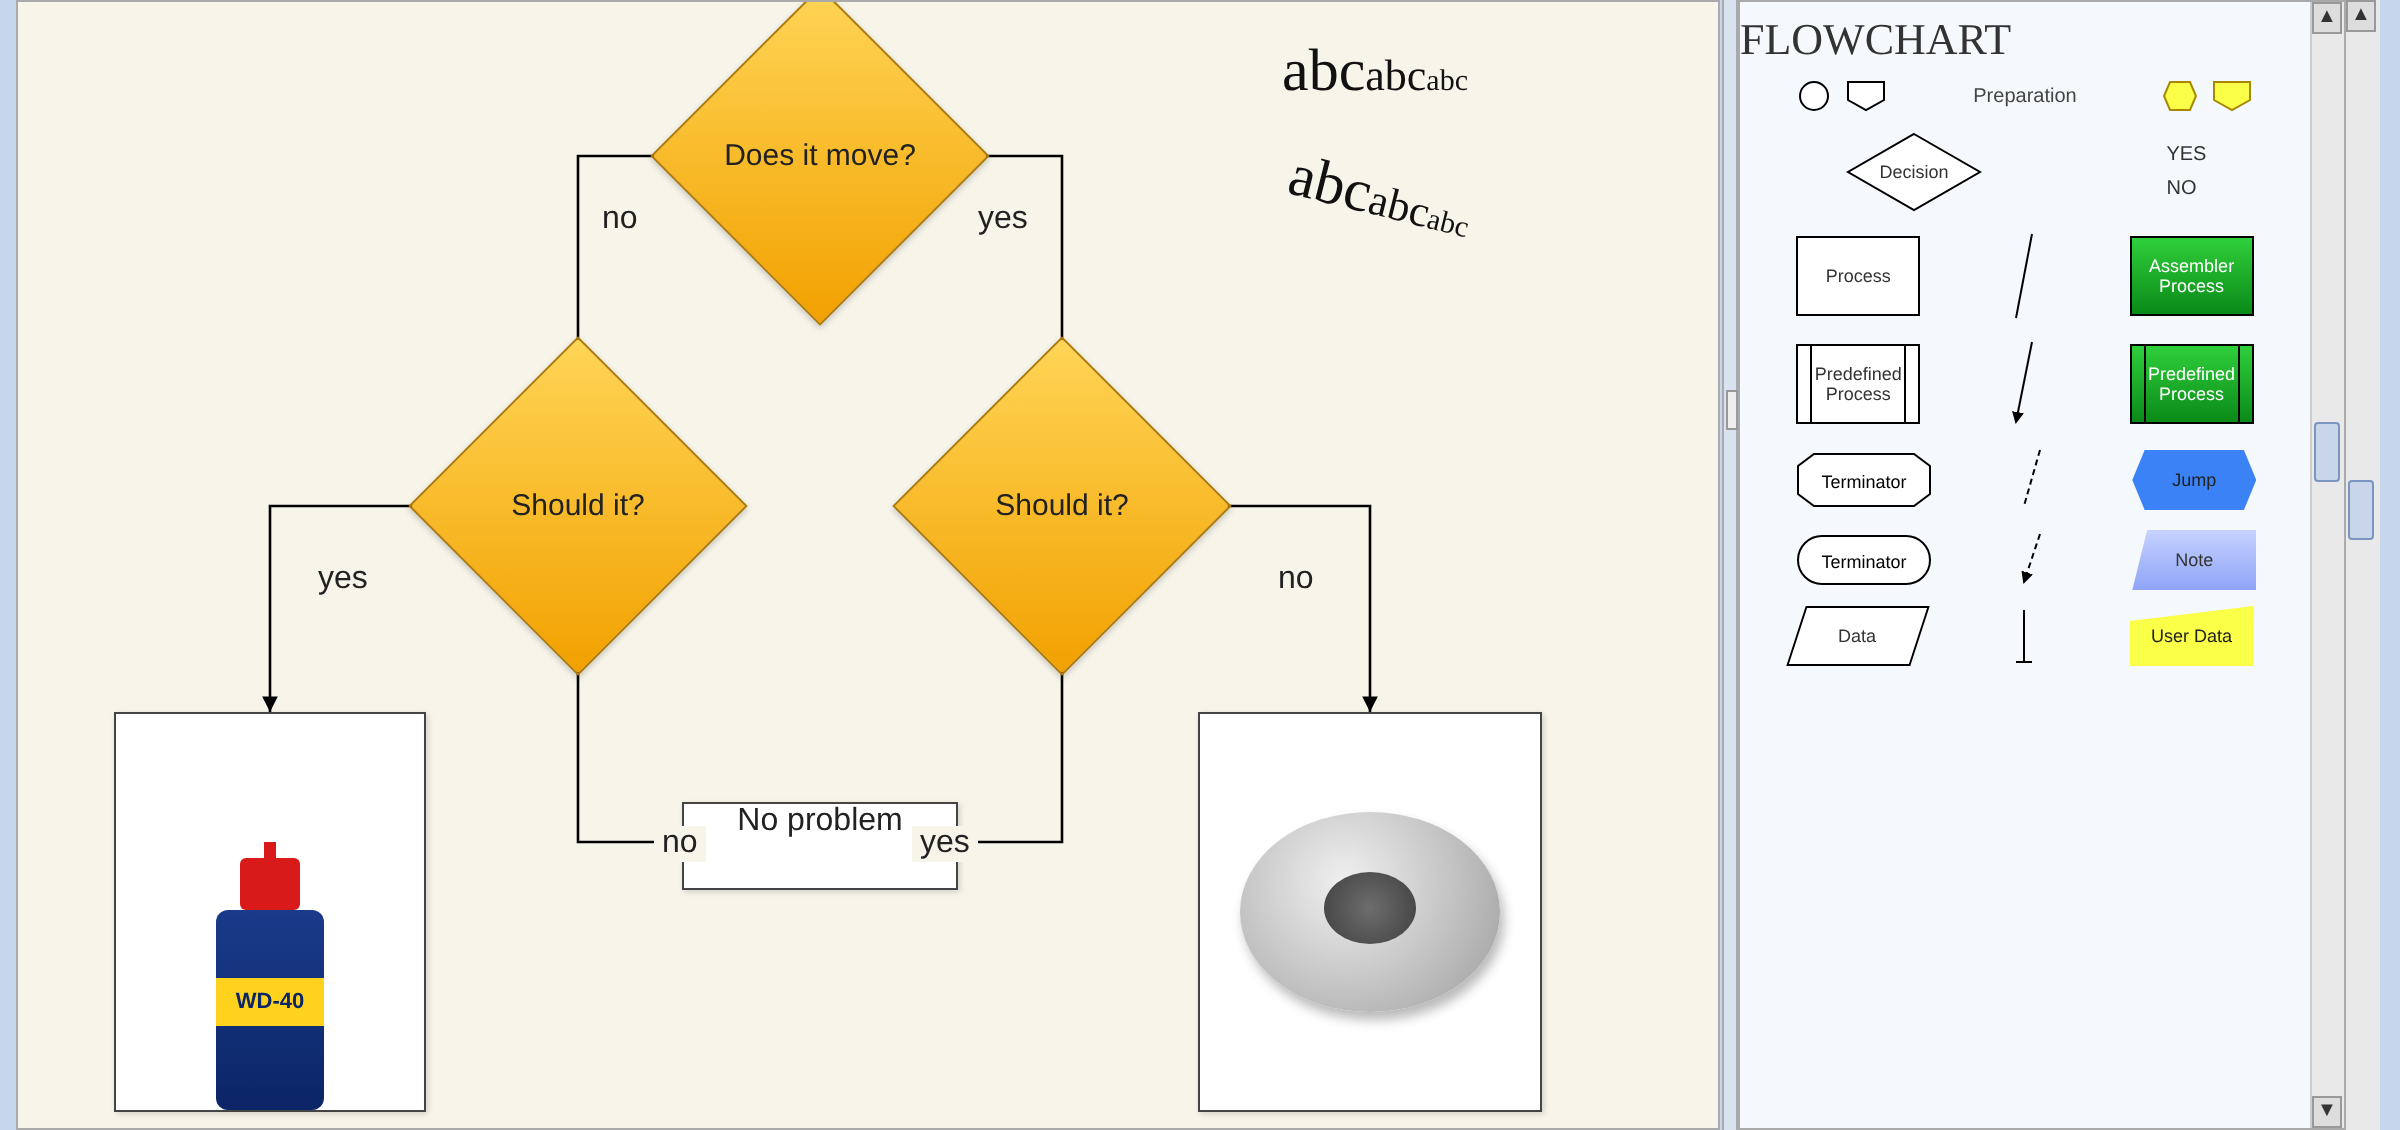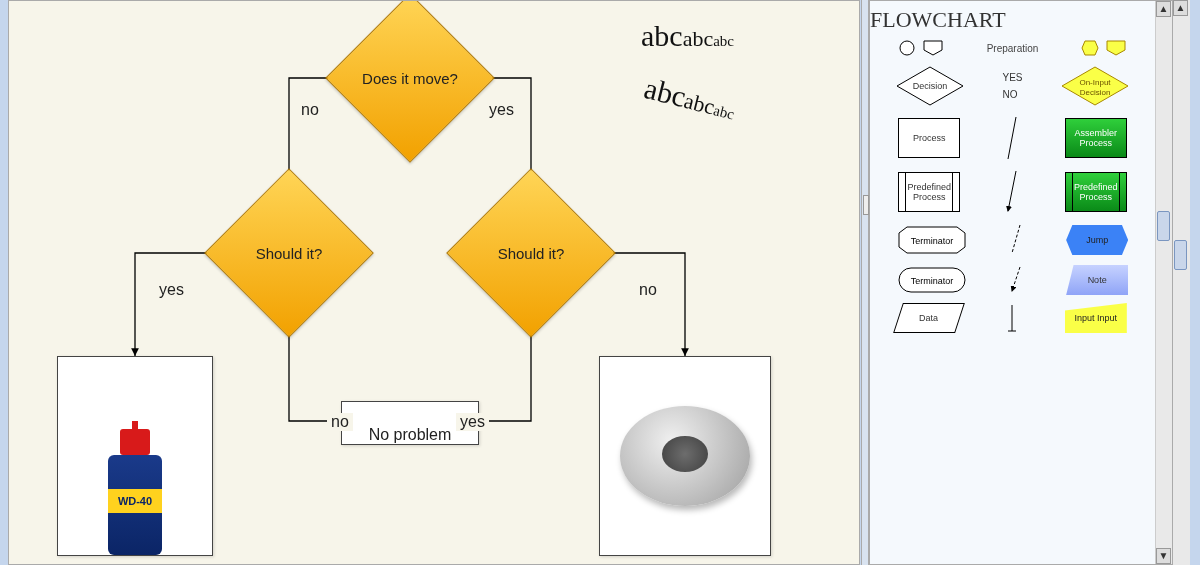--- a/index.html
+++ b/index.html
@@ -111,21 +111,21 @@
     left:50%;top:50%;
     width:116px;
     transform: translate(-50%,-50%) rotate(-45deg);
     text-align:center; font-size:15px; color:#222;
   }
   .rect {
     position:absolute;
     background:#fff;
     border:1px solid #444;
     box-shadow: 1px 1px 3px rgba(0,0,0,0.15);
-    display:flex;align-items:flex-end;justify-content:center;
+    display:flex;align-items:flex-start;justify-content:center;
     font-size:16px;color:#222;
   }
   .edge-label { position:absolute; font-size:16px; color:#222; background:transparent; }
   svg.wires { position:absolute; left:0; top:0; width:852px; height:565px; pointer-events:none; }
   .txt-demo { position:absolute; font-family:"Times New Roman",serif; color:#111; }
 
   
   .wd40 { position:relative; width:100%; height:100%; display:flex; align-items:flex-end; justify-content:center; }
   .wd40 .can { width:54px;height:100px;background:linear-gradient(180deg,#1a3a8a,#0b2566);border-radius:6px;position:relative; }
   .wd40 .band{position:absolute;left:0;right:0;top:34px;height:24px;background:#ffd21e;display:flex;align-items:center;justify-content:center;font-size:11px;font-weight:bold;color:#0b2566;}
@@ -243,26 +243,20 @@
       <div class="pal-item">
         <svg width="70" height="42">
             <polygon points="35,2 68,21 35,40 2,21" fill="#fff" stroke="#000"></polygon>
             <text x="35" y="24" text-anchor="middle" font-size="9" fill="#333">Decision</text>
           </svg>
       </div>
       <div style="display:flex;flex-direction:column;font-size:10px;color:#333;gap:6px;">
         <span>YES</span>
         <span>NO</span>
       </div>
-      <div class="pal-item">
-        <svg width="70" height="42">
-            <polygon points="35,2 68,21 35,40 2,21" fill="#faff47" stroke="#a88800"></polygon>
-            <text x="35" y="20" text-anchor="middle" font-size="8" fill="#6a5200"><tspan x="35" dy="0">On-Input</tspan><tspan x="35" dy="10">Decision</tspan></text>
-          </svg>
-      </div>
     </div>
 
     <div class="pal-row">
       <div class="pal-item">
         <div class="shape-box shape-process">
             <span>Process</span>
           </div>
       </div>
       <svg width="16" height="46">
           <line x1="12" y1="2" x2="4" y2="44" stroke="#000"></line>
@@ -334,21 +328,21 @@
       <div class="pal-item">
         <div class="shape-box shape-data">
             <span>Data</span>
           </div>
       </div>
       <svg width="16" height="30">
           <path d="M8 2 V28 M4 28 H12" fill="none" stroke="#000"></path>
         </svg>
       <div class="pal-item">
         <div class="shape-userin shape-box" style="border:none;">
-            <span>Input Input</span>
+            <span>User Data</span>
           </div>
       </div>
     </div>
   </div>
 
   <div class="palette-scroll">
     <div class="arrow up">▲</div>
     <div class="thumb"></div>
     <div class="arrow dn">▼</div>
   </div>

